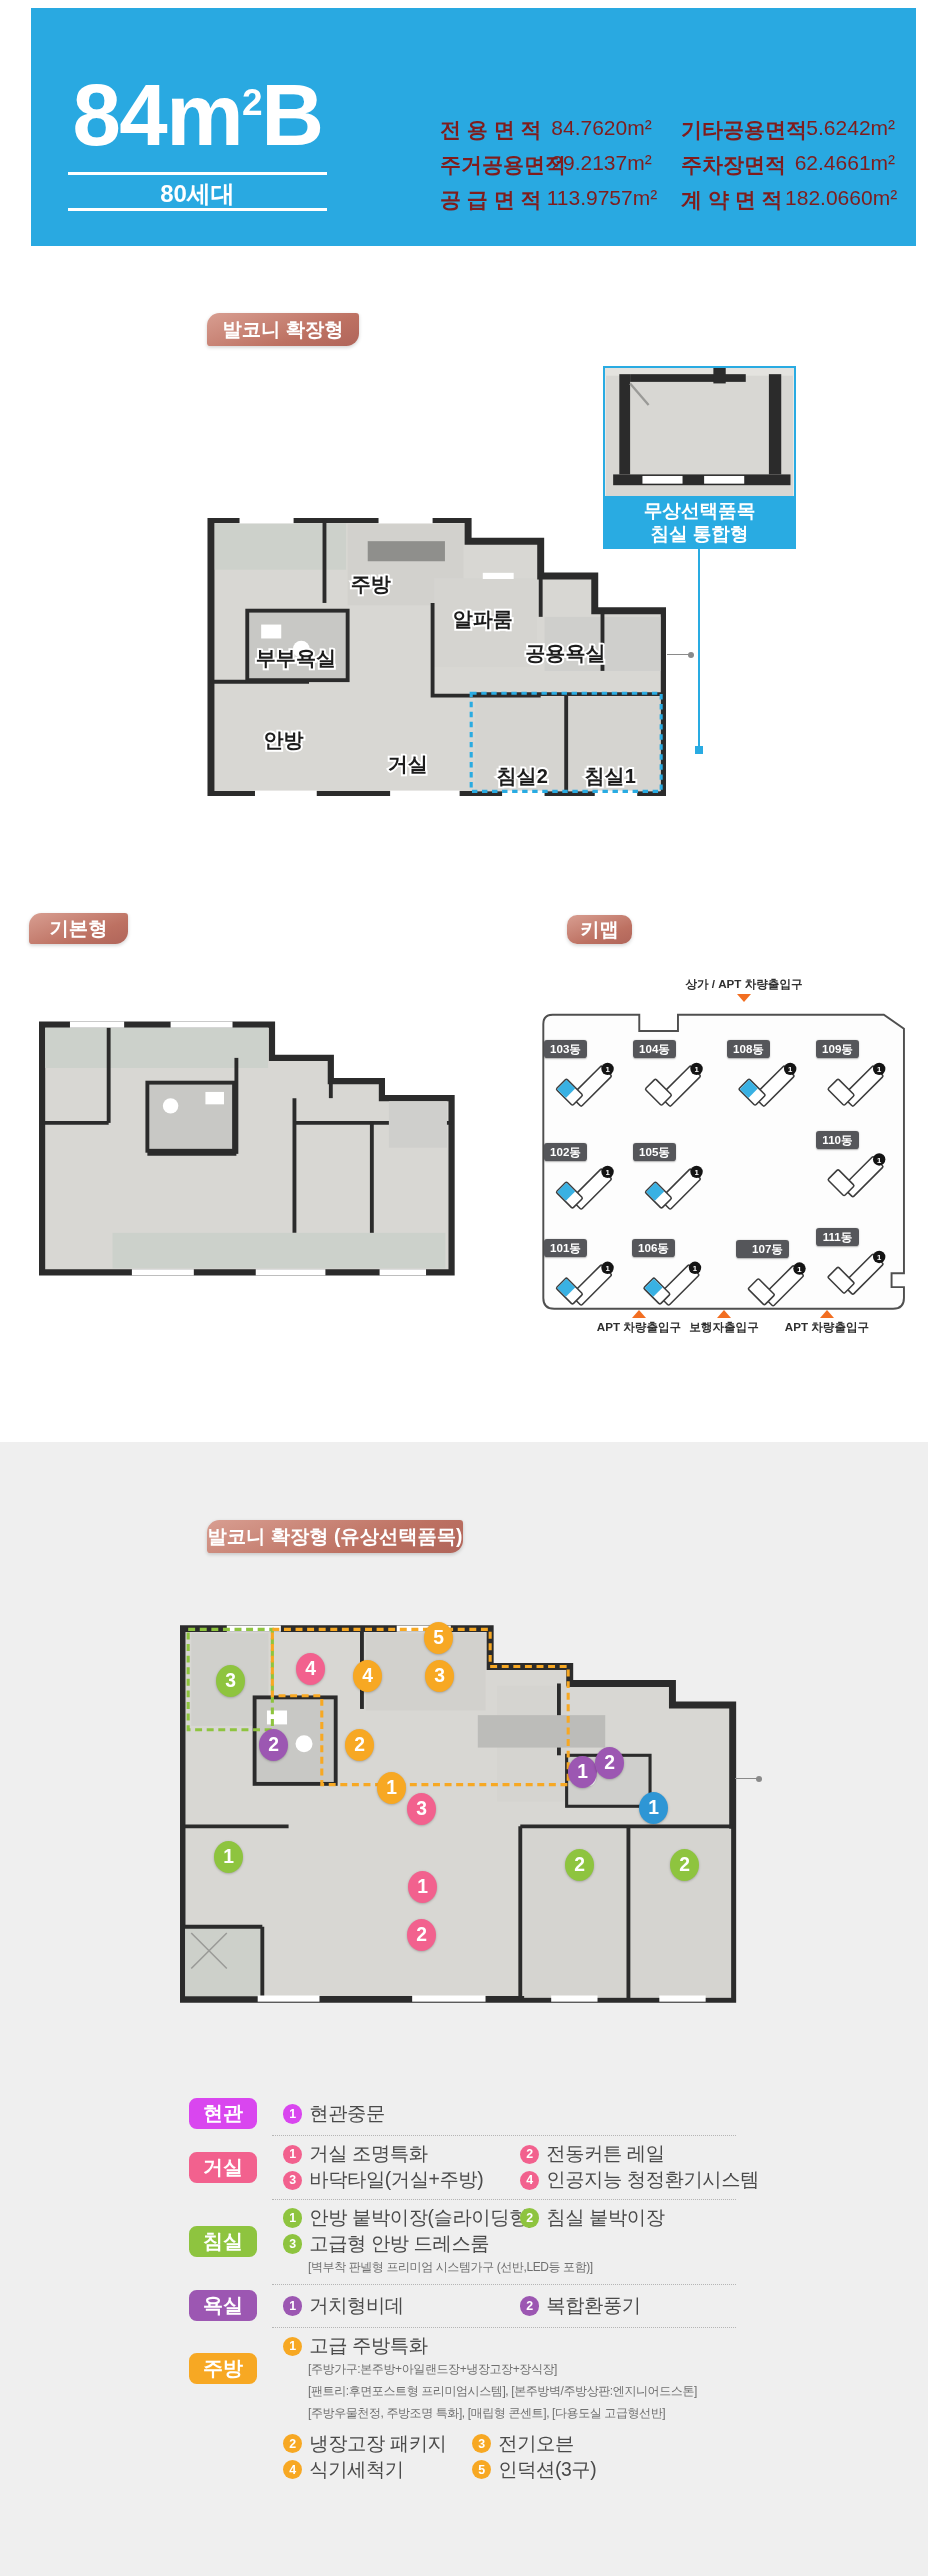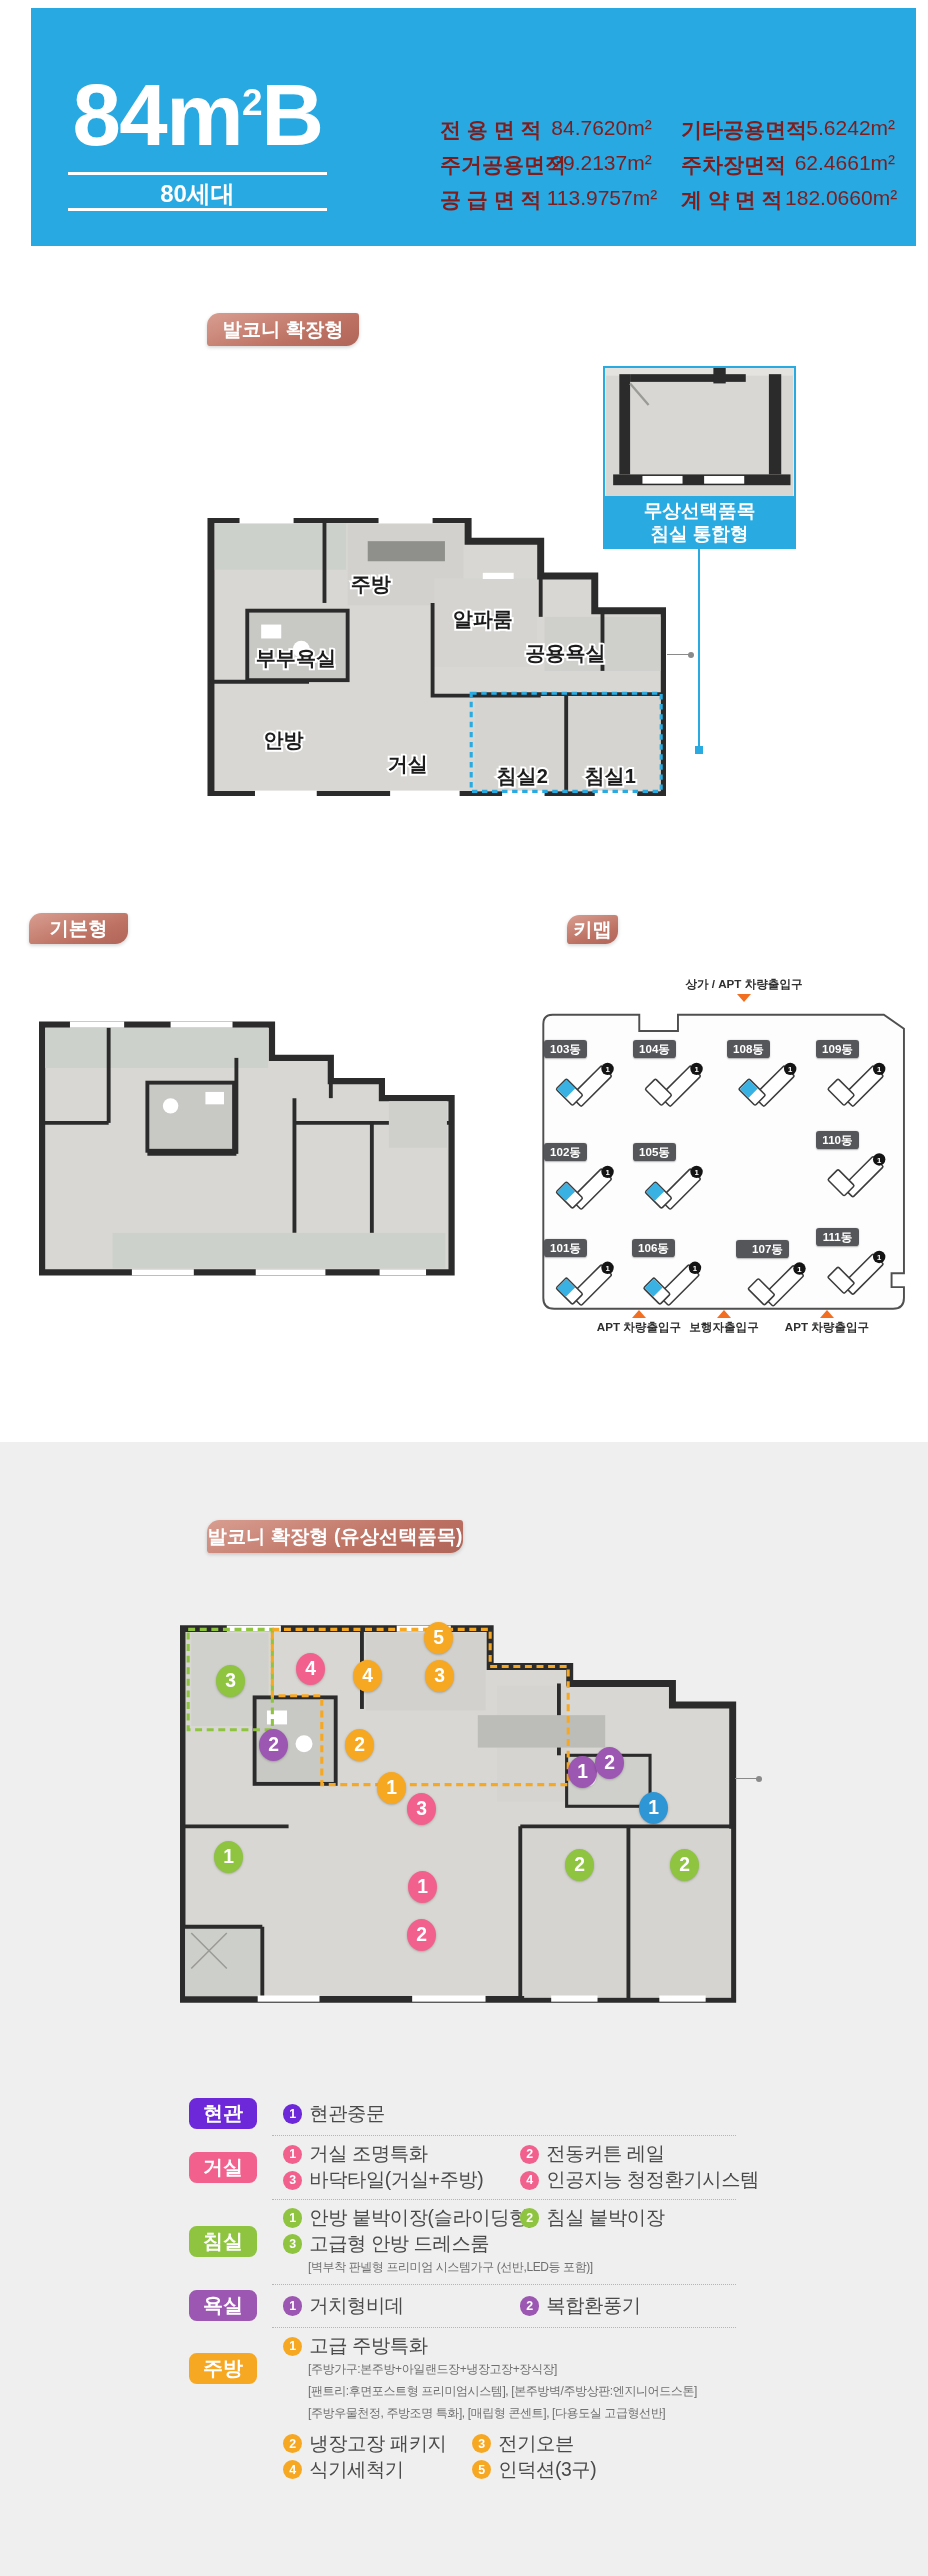--- a/index.html
+++ b/index.html
@@ -73,21 +73,21 @@
   .lg-content{flex:1;margin-left:26px;}
   .lg-row{display:grid;grid-template-columns:237px 1fr;align-items:center;line-height:26px;}
   .lg-row.kcols{grid-template-columns:189px 1fr;}
   .lg-item{display:flex;align-items:center;white-space:nowrap;}
   .ln{flex:0 0 19.3px;height:19.3px;border-radius:50%;color:#fff;font-size:12.4px;font-weight:bold;
       display:flex;align-items:center;justify-content:center;margin-right:7px;}
   .lt{font-size:19.3px;color:#4a4a4a;letter-spacing:-0.4px;}
   .lg-note{font-size:12px;color:#6f6f6f;line-height:21.7px;padding-left:25px;letter-spacing:-0.4px;
            white-space:nowrap;}
   .lg-sep{margin-left:83px;width:464px;border-top:1.5px dotted #b5b5b5;}
-  .bg-entrance{background:#6d28d9;} .bg-living{background:#F2618E;} .bg-bedroom{background:#8EC43F;}
+  .bg-entrance{background:#d946ef;} .bg-living{background:#F2618E;} .bg-bedroom{background:#8EC43F;}
   .bg-bath{background:#9C57B2;} .bg-kitchen{background:#F7A823;}
 </style>
 </head>
 <body>
 
 <div id="page">
 
   <div class="gray-band"></div>
 
   <div class="hdr">
@@ -107,21 +107,21 @@
       <div class="val">62.4661m²</div>
       <div class="lbl">공 급 면 적</div>
       <div class="val">113.9757m²</div>
       <div class="lbl" style="padding-left:21.7px;">계 약 면 적</div>
       <div class="val">182.0660m²</div>
     </div>
   </div>
 
   <div class="sec-label" style="left:207px;top:313px;width:152px;height:33px;">발코니 확장형</div>
   <div class="sec-label" style="left:29px;top:913px;width:99px;height:31px;">기본형</div>
-  <div class="sec-label" style="left:567px;top:915px;width:51px;height:29px;">키맵</div>
+  <div class="sec-label" style="left:567px;top:915px;width:65px;height:29px;border-radius:10px;">키맵</div>
   <div class="sec-label" style="left:207px;top:1520px;width:256px;height:33px;">발코니 확장형 (유상선택품목)</div>
 
   <svg class="abs" style="left:193px;top:518px;" width="473" height="278" viewBox="0 0 612 360">
     <path d="M23,2 H356 V30 H450 V75 H520 V120 H610 V358 H23 Z" fill="#d8d7d3" stroke="#2b2b2b" stroke-width="9"></path>
     <rect x="28" y="7" width="170" height="60" fill="#cdd1cb"></rect>
     <rect x="200" y="8" width="150" height="105" fill="#d2d1cd"></rect>
     <rect x="312" y="78" width="133" height="115" fill="#d5d4d0"></rect>
     <rect x="455" y="128" width="150" height="70" fill="#cfcfcc"></rect>
     <rect x="365" y="232" width="240" height="122" fill="#d5d4d0"></rect>
     <g stroke="#2b2b2b" stroke-width="5" fill="none">

